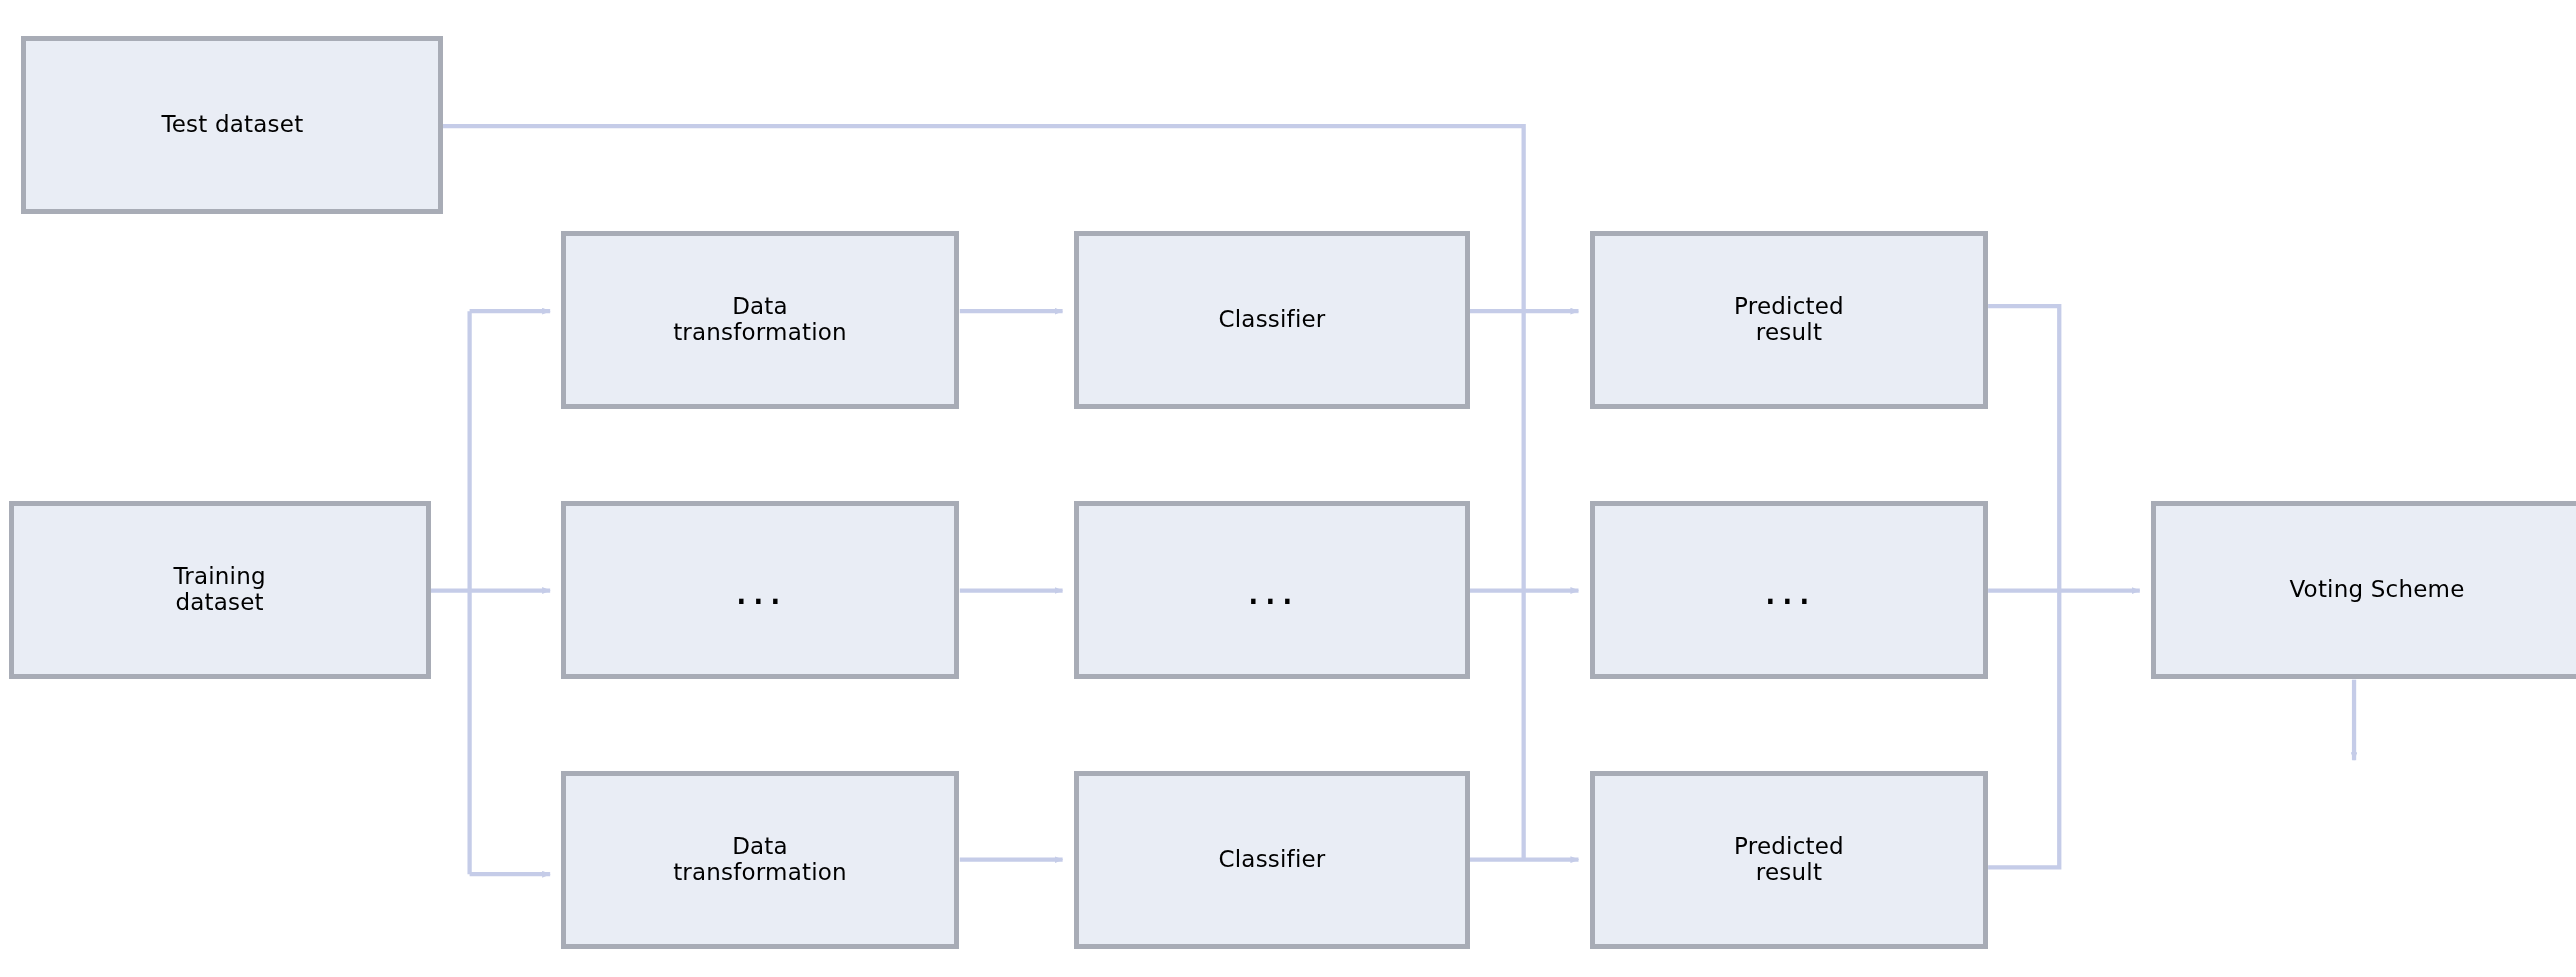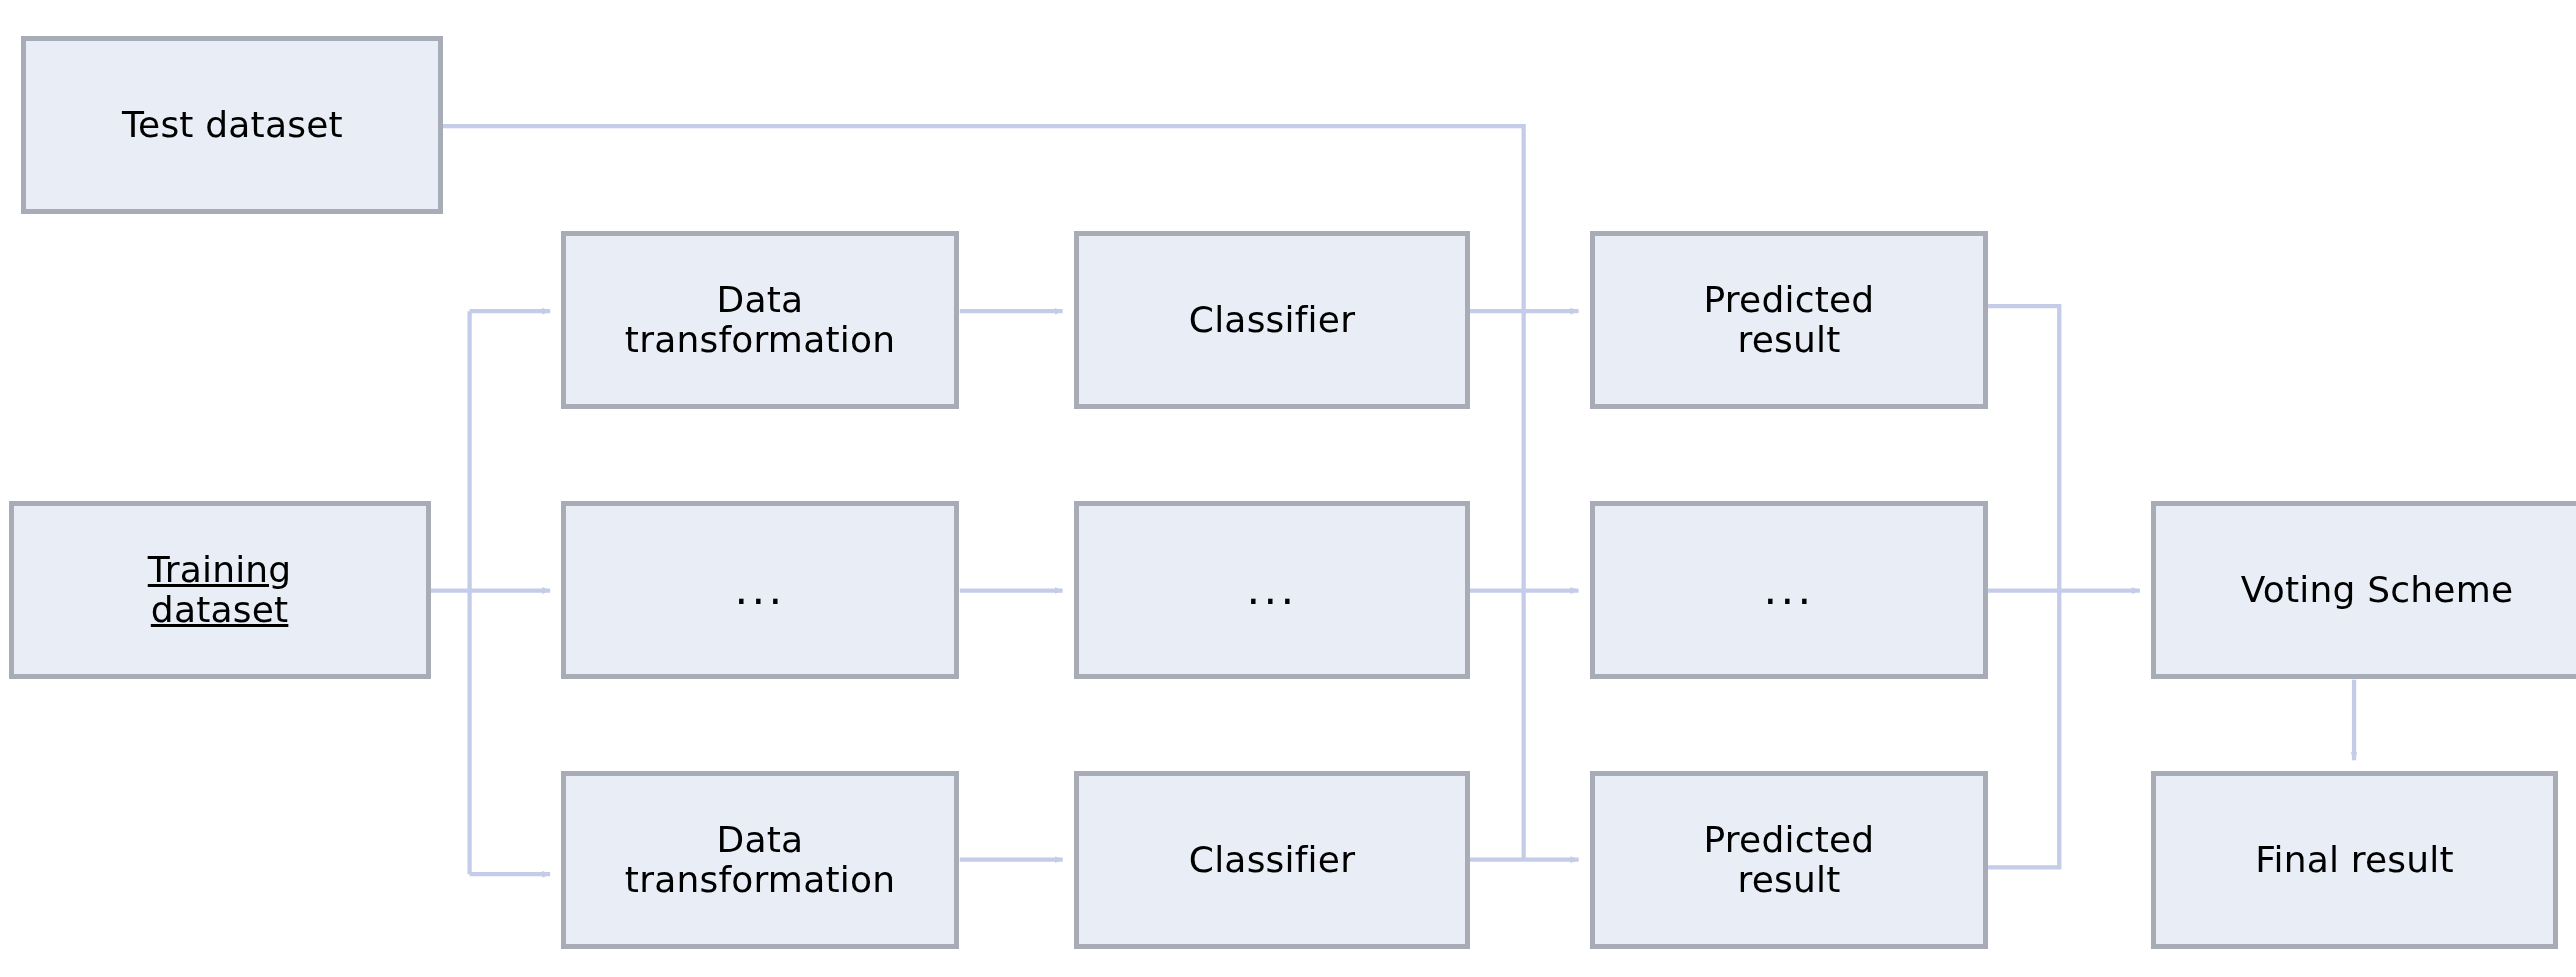--- a/index.html
+++ b/index.html
@@ -28,21 +28,21 @@
   .node {
     position: absolute;
     box-sizing: border-box;
     background: #e9edf5;
     border: 5.1px solid #a8acb6;
     display: flex;
     align-items: center;
     justify-content: center;
     text-align: center;
     color: #000000;
-    font-size: 36px;
+    font-size: 23px;
     line-height: 1.12;
     letter-spacing: 0.2px;
     white-space: pre-line;
     font-family: "DejaVu Sans", sans-serif;
   }
   .node.ellipsis {
     font-size: 43px;
     letter-spacing: 3.4px;
     line-height: 0.6;
   }
@@ -81,21 +81,21 @@
       <path d="M 2320 357 L 2403 357 L 2403 689"></path>
       <path d="M 2320 1012 L 2403 1012 L 2403 689"></path>
       <path d="M 2320 689 L 2497 689" marker-end="url(#arrowhead)"></path>
 
       <path d="M 2747 793 L 2747 887" marker-end="url(#arrowhead)"></path>
     </g>
   </svg>
 
   <div class="node" style="left:21.4px;  top:36px;  width:422px; height:178px;">Test dataset</div>
 
-  <div class="node" style="left:8.6px;  top:501px; width:422px; height:178px;text-decoration:underline;">Training
+  <div class="node" style="left:8.6px;  top:501px; width:422px; height:178px;">Training
 dataset</div>
 
   <div class="node" style="left:561px; top:231px; width:398px; height:178px;">Data
 transformation</div>
 
   <div class="node ellipsis" style="left:561px; top:501px; width:398px; height:178px;">...</div>
 
   <div class="node" style="left:561px; top:771px; width:398px; height:178px;">Data
 transformation</div>
 
@@ -108,16 +108,15 @@
   <div class="node" style="left:1590px; top:231px; width:398px; height:178px;">Predicted
 result</div>
 
   <div class="node ellipsis" style="left:1590px; top:501px; width:398px; height:178px;">...</div>
 
   <div class="node" style="left:1590px; top:771px; width:398px; height:178px;">Predicted
 result</div>
 
   <div class="node" style="left:2151px; top:501px; width:452px; height:178px;">Voting Scheme</div>
 
-  <div class="node" style="left:2151px; top:771px; width:407px; height:178px;">Final result</div>
 
 </div>
 
 
 </body></html>

